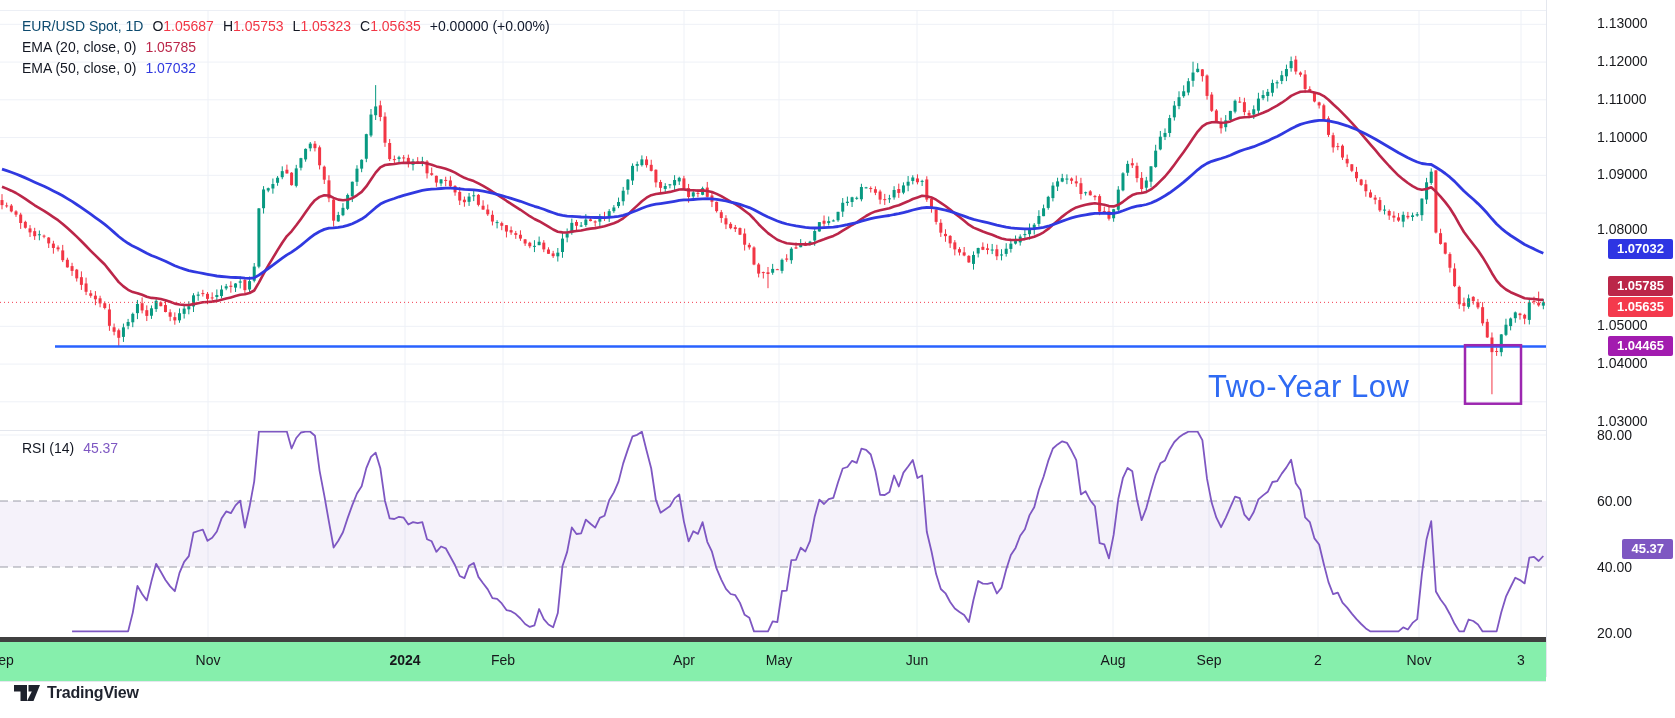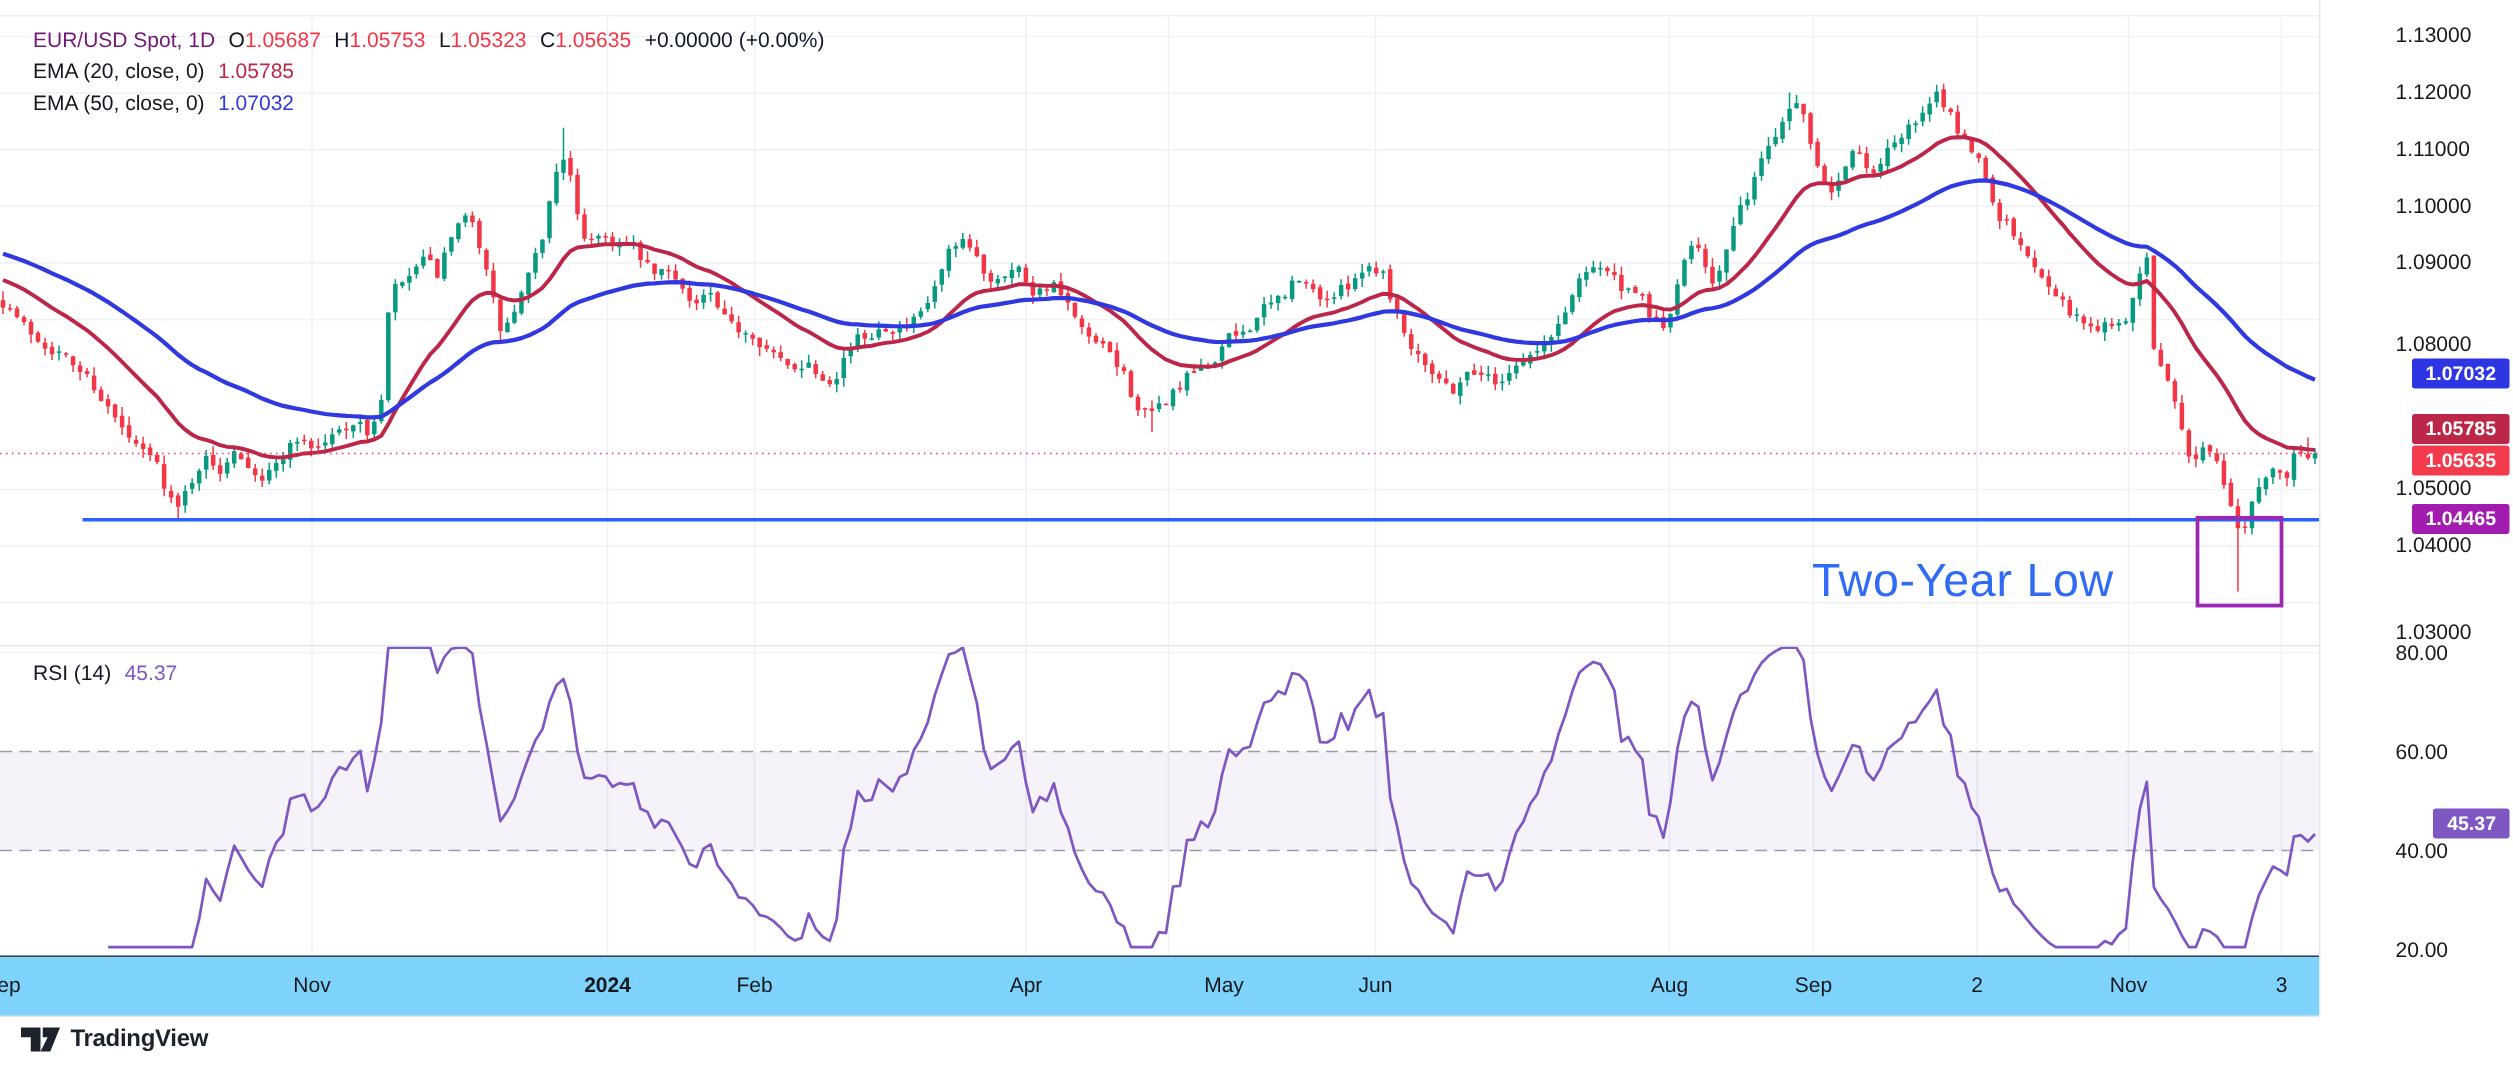--- a/index.html
+++ b/index.html
@@ -6,28 +6,28 @@
   #app{position:relative;width:1675px;height:718px;background:#ffffff;overflow:hidden;
        font-family:"Liberation Sans","DejaVu Sans",sans-serif;color:#131722;}
   .pane{position:absolute;left:0;}
   #pane1{top:10px;width:1546px;height:420px;border-top:1px solid #eceff5;}
   #pane2{top:431px;width:1546px;height:206px;}
   .sep{position:absolute;left:0;width:1546px;height:1px;background:#e4e7ee;}
   #axis-col{position:absolute;left:1546px;top:0;width:129px;height:677px;border-left:1px solid #e4e7ee;}
   .tick{position:absolute;left:50px;font-size:14px;color:#17181c;white-space:nowrap;line-height:18px;}
   .badge{position:absolute;right:3px;color:#fff;font-size:13px;font-weight:bold;
          padding:2px 9px 3px 9px;border-radius:2px;line-height:15px;white-space:nowrap;}
-  #time-axis{position:absolute;left:0;top:637px;width:1546px;height:39px;border-top:1px solid #404040;
-             border-bottom:1px solid #e4e7ee;background:#7dd3fc;}
+  #time-axis{position:absolute;left:0;top:637px;width:1546px;height:39px;border-top:5px solid #404040;
+             border-bottom:1px solid #e4e7ee;background:#86efac;}
   .ttick{position:absolute;top:10px;transform:translateX(-50%);font-size:14px;color:#17181c;white-space:nowrap;}
   .ttick.bold{font-weight:bold;}
   .legend{position:absolute;left:22px;top:15px;font-size:14px;z-index:5;}
   .lrow{height:21px;display:flex;align-items:center;gap:9px;white-space:nowrap;}
   .kv b{font-weight:400;color:#131722;}
-  .legend .sym{color:#701a75;}
+  .legend .sym{color:#0c4a6e;}
   #rsi-legend{position:absolute;left:22px;top:440px;font-size:14px;display:flex;gap:9px;z-index:5;}
   #two-year-low{position:absolute;font-size:31px;color:#2f6bf3;letter-spacing:0.5px;z-index:4;}
   #logo{position:absolute;left:14px;top:684px;display:flex;align-items:center;gap:7px;}
   #logo-text{font-size:16px;font-weight:600;color:#1e222d;letter-spacing:-0.2px;}
   svg{display:block;}
 </style>
 </head>
 <body>
 
 <div id="app">
@@ -798,21 +798,21 @@
       <div class="badge" style="background: #a21caf; top: 335.521px;">1.04465</div>
       <div class="badge" style="background: rgb(126, 87, 194); top: 539.279px;">45.37</div>
     </div>
 
   <div id="time-axis">
       <div class="ttick" style="left: 6px;">ep</div>
       <div class="ttick" style="left: 208px;">Nov</div>
       <div class="ttick bold" style="left: 405px;">2024</div>
       <div class="ttick" style="left: 503px;">Feb</div>
       <div class="ttick" style="left: 684px;">Apr</div>
-      <div class="ttick" style="left: 816px;">May</div>
+      <div class="ttick" style="left: 779px;">May</div>
       <div class="ttick" style="left: 917px;">Jun</div>
       <div class="ttick" style="left: 1113px;">Aug</div>
       <div class="ttick" style="left: 1209px;">Sep</div>
       <div class="ttick" style="left: 1318px;">2</div>
       <div class="ttick" style="left: 1419px;">Nov</div>
       <div class="ttick" style="left: 1521px;">3</div>
     </div>
 
   <div id="logo">
     <svg width="26" height="18" viewBox="0 0 26 18">

